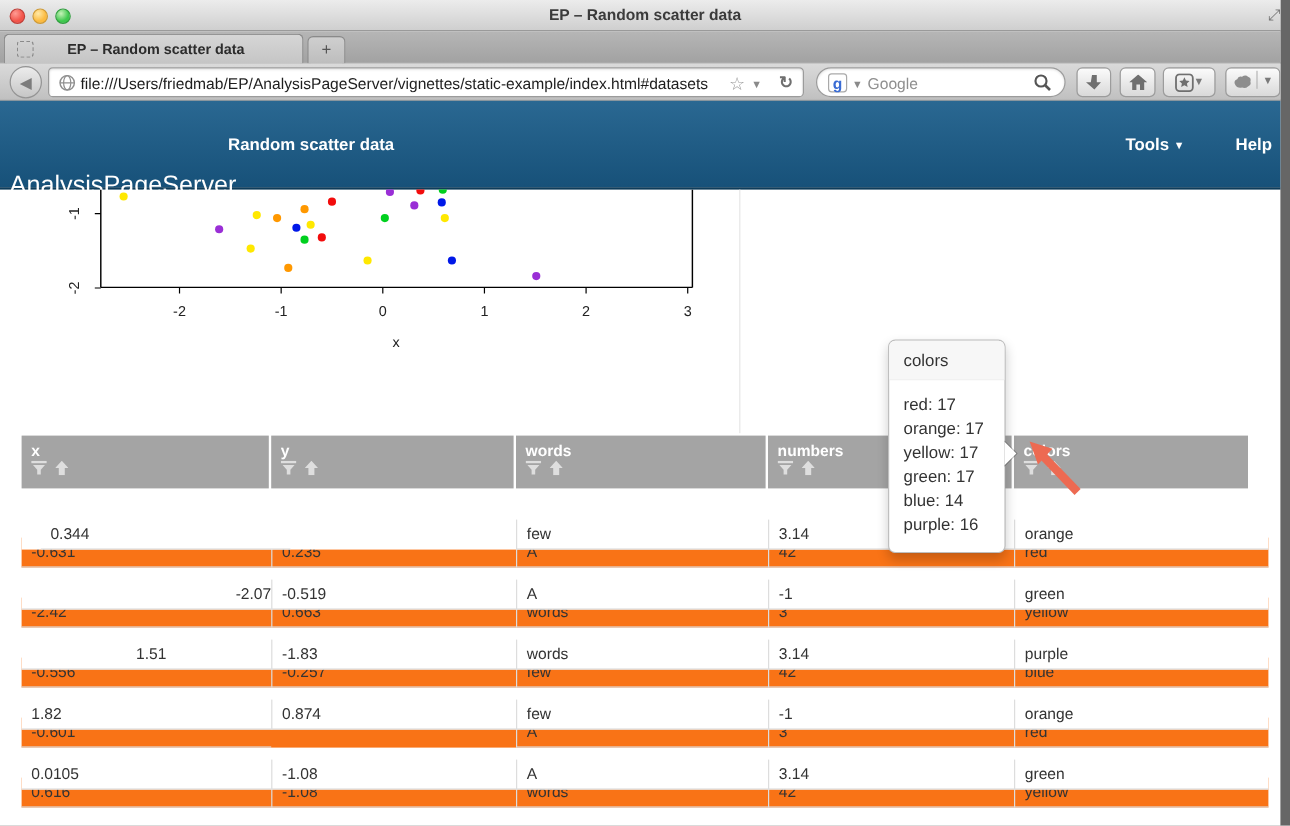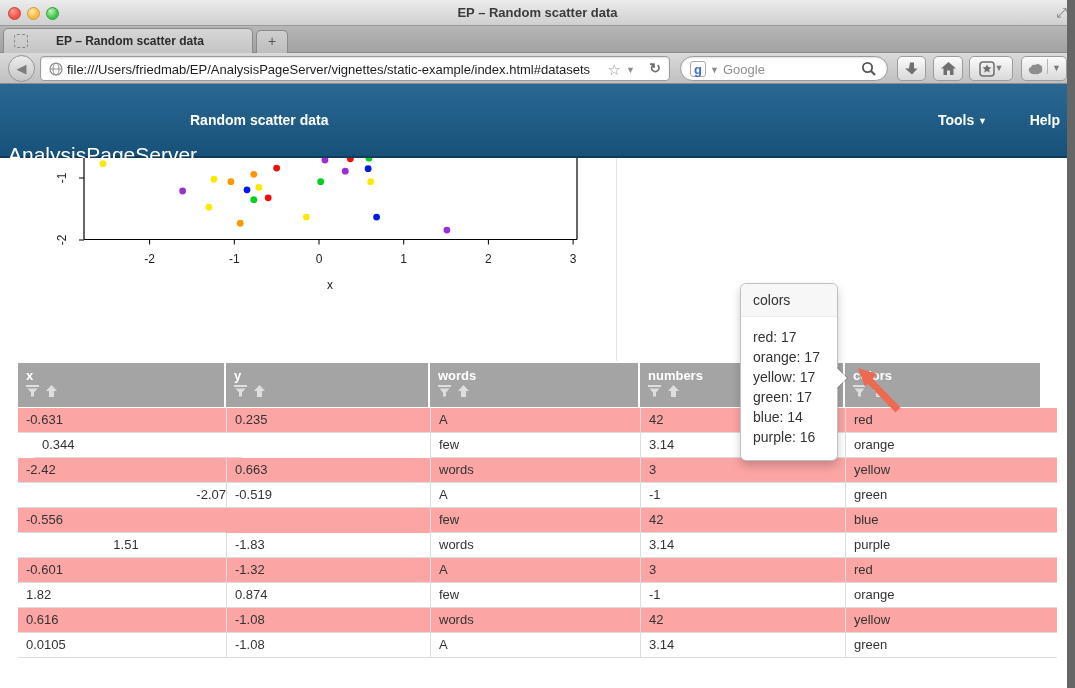--- a/index.html
+++ b/index.html
@@ -73,21 +73,21 @@
 
   
   .grid-head { position:absolute; top:363px; height:44px; }
   .gh-cell { position:absolute; top:0; height:44px; background:#a4a4a4; color:#fff; padding:5px 0 0 8px; }
   .gh-cell.filler { background:#fff; border-radius:5px; }
   .gh-label { font-size:13px; font-weight:bold; display:block; }
   .gh-icons { margin-top:3px; }
   .gh-icons svg { margin-right:7px; }
   .grid-body { position:absolute; top:407px; border-top:1px solid #ddd; }
   .g-row { position:absolute; height:25px; }
-  .g-row.odd  { background:#fca5a5; }
+  .g-row.odd  { background:#f97316;margin-top:40px; }
   .g-row.even { background:#ffffff; }
   .g-cell { position:absolute; top:0; height:25px; border-bottom:1px solid #ddd; border-left:1px solid #ddd;
             font-size:13px; color:#333; padding:4px 0 0 8px; white-space:nowrap; overflow:hidden; }
   .g-cell.first { border-left:none; }
 
   
   .popover { position:absolute; left:740px; top:283px; width:98px; background:#fff;
              border:1px solid rgba(0,0,0,.25); border-radius:6px;
              box-shadow:0 5px 10px rgba(0,0,0,.2); z-index:30; }
   .popover-title { padding:8px 12px; background:#f7f7f7; border-bottom:1px solid #ebebeb;
@@ -283,34 +283,34 @@
       </div>
       <div class="g-row even" style="top: 75px; left: 18px; width: 1039px;">
         <div class="g-cell first" style="left: 0px; width: 208px; text-align: right;">-2.07</div>
         <div class="g-cell" style="left: 208px; width: 204px;">-0.519</div>
         <div class="g-cell" style="left: 412px; width: 210px;">A</div>
         <div class="g-cell" style="left: 622px; width: 205px;">-1</div>
         <div class="g-cell" style="left: 827px; width: 212px;">green</div>
       </div>
       <div class="g-row odd" style="top: 100px; left: 18px; width: 1039px;">
         <div class="g-cell first" style="left: 0px; width: 208px;">-0.556</div>
+        <div class="g-cell" style="left: 208px; width: 204px;">-0.257</div>
         <div class="g-cell" style="left: 412px; width: 210px;">few</div>
         <div class="g-cell" style="left: 622px; width: 205px;">42</div>
         <div class="g-cell" style="left: 827px; width: 212px;">blue</div>
       </div>
       <div class="g-row even" style="top: 125px; left: 18px; width: 1039px;">
         <div class="g-cell first" style="left: 0px; width: 208px; text-align: center;">1.51</div>
         <div class="g-cell" style="left: 208px; width: 204px;">-1.83</div>
         <div class="g-cell" style="left: 412px; width: 210px;">words</div>
         <div class="g-cell" style="left: 622px; width: 205px;">3.14</div>
         <div class="g-cell" style="left: 827px; width: 212px;">purple</div>
       </div>
       <div class="g-row odd" style="top: 150px; left: 18px; width: 1039px;">
         <div class="g-cell first" style="left: 0px; width: 208px;">-0.601</div>
-        <div class="g-cell" style="left: 208px; width: 204px;">-1.32</div>
         <div class="g-cell" style="left: 412px; width: 210px;">A</div>
         <div class="g-cell" style="left: 622px; width: 205px;">3</div>
         <div class="g-cell" style="left: 827px; width: 212px;">red</div>
       </div>
       <div class="g-row even" style="top: 175px; left: 18px; width: 1039px;">
         <div class="g-cell first" style="left: 0px; width: 208px;">1.82</div>
         <div class="g-cell" style="left: 208px; width: 204px;">0.874</div>
         <div class="g-cell" style="left: 412px; width: 210px;">few</div>
         <div class="g-cell" style="left: 622px; width: 205px;">-1</div>
         <div class="g-cell" style="left: 827px; width: 212px;">orange</div>

